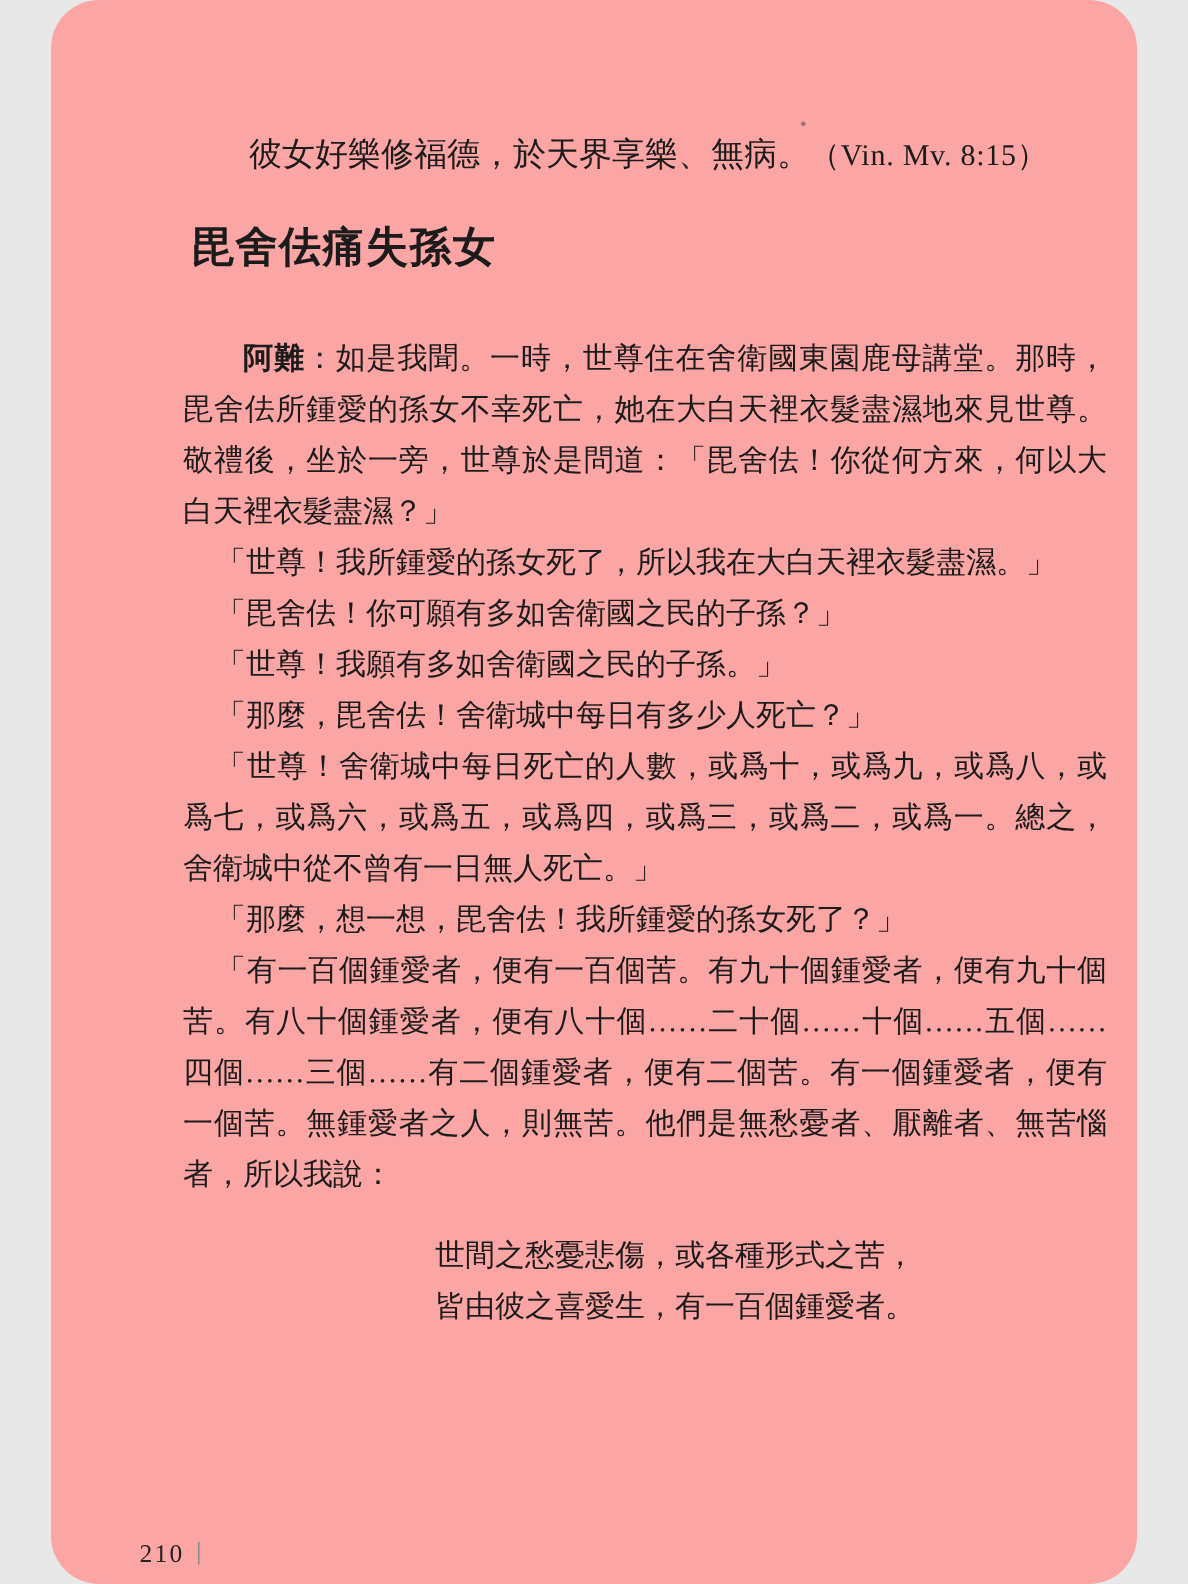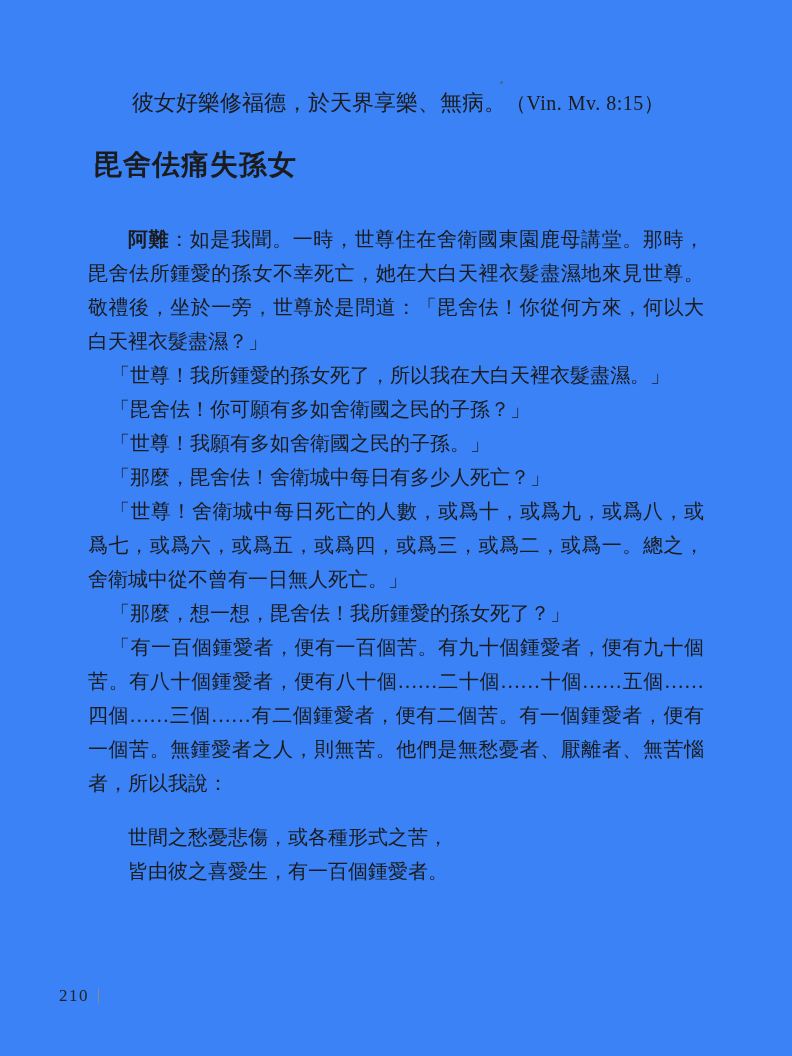--- a/index.html
+++ b/index.html
@@ -2,27 +2,28 @@
 <html lang="zh-Hant"><head>
 <meta charset="utf-8">
 <style>
   html, body {
     margin: 0;
     padding: 0;
     background: #e8e8e8;
   }
   .page {
     position: relative;
-    width: 792px;
+    width: 724px;
     height: 1056px;
     margin: 0 auto;
-    background: #3b82f6;
+    background: #fca5a5;
     color: #1b1b1b;
     font-family: "Liberation Serif", "DejaVu Serif", serif;
     overflow: hidden;
+    border-radius: 32px;
   }
   
   .lead-line {
     position: absolute;
     left: 88px;
     top: 86px;
     width: 616px;
     font-size: 22px;
     line-height: 34px;
     text-indent: 2em;
@@ -58,27 +59,27 @@
   }
   p.opening { text-indent: 2em; }
   p.dlg     { text-indent: 1.1em; }
   .speaker  { font-weight: bold; }
   
   .closing-verse {
     margin-top: 20px;
   }
   .closing-verse .verse-line {
     text-indent: 2em;
-    text-align: left;
+    text-align: center;
   }
   
   .folio {
     position: absolute;
     left: 59px;
-    top: 986px;
+    top: 1026px;
     font-size: 17px;
     letter-spacing: 1.5px;
     color: #222;
     text-align: center;
   }
   .folio-bar {
     display: inline-block;
     width: 1px;
     height: 15px;
     background: #8a8a8a;

